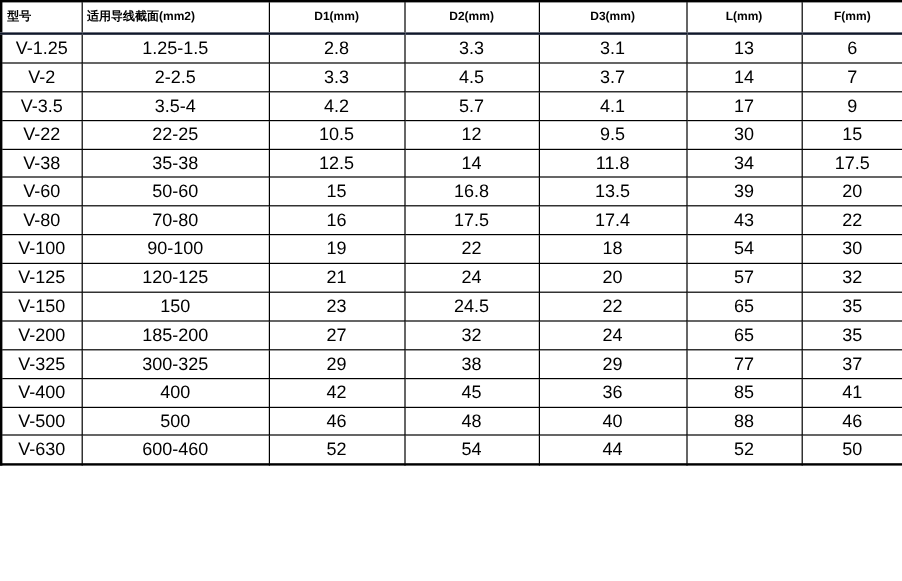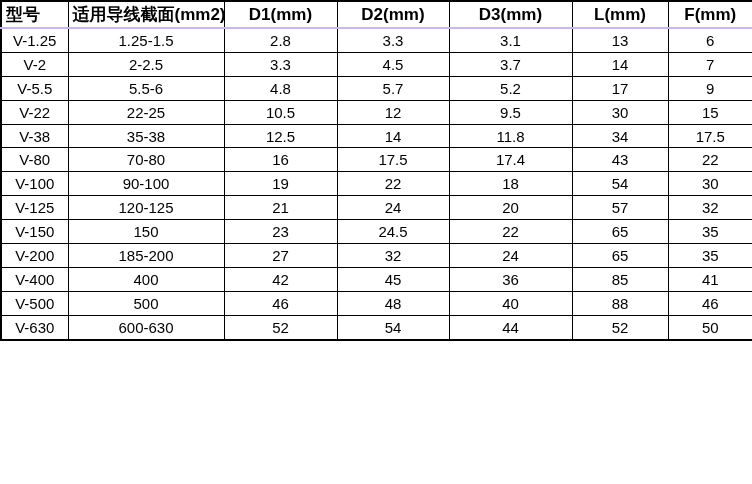--- a/index.html
+++ b/index.html
@@ -33,22 +33,22 @@
     font-size: 15px;
     line-height: 1;
     white-space: nowrap;
     overflow: hidden;
     color: #000000;
     background: #ffffff;
   }
   table.spec-table thead th {
     font-weight: bold;
     height: 25px;
-    font-size: 17px;
-    border-bottom: 2px solid #c4b5fd;
+    font-size: 10px;
+    border-bottom: 2px solid #0f172a;
   }
   table.spec-table thead th.left-align {
     text-align: left;
     padding-left: 4px;
   }
   table.spec-table tbody td {
     height: 22.9px;
     font-weight: normal;
   }
   col.c-model   { width: 67px; }
@@ -97,25 +97,25 @@
         <tr>
           <td>V-2</td>
           <td>2-2.5</td>
           <td>3.3</td>
           <td>4.5</td>
           <td>3.7</td>
           <td>14</td>
           <td>7</td>
         </tr>
         <tr>
-          <td>V-5.5</td>
-          <td>5.5-6</td>
-          <td>4.8</td>
+          <td>V-3.5</td>
+          <td>3.5-4</td>
+          <td>4.2</td>
           <td>5.7</td>
-          <td>5.2</td>
+          <td>4.1</td>
           <td>17</td>
           <td>9</td>
         </tr>
         <tr>
           <td>V-22</td>
           <td>22-25</td>
           <td>10.5</td>
           <td>12</td>
           <td>9.5</td>
           <td>30</td>
@@ -124,20 +124,29 @@
         <tr>
           <td>V-38</td>
           <td>35-38</td>
           <td>12.5</td>
           <td>14</td>
           <td>11.8</td>
           <td>34</td>
           <td>17.5</td>
         </tr>
         <tr>
+          <td>V-60</td>
+          <td>50-60</td>
+          <td>15</td>
+          <td>16.8</td>
+          <td>13.5</td>
+          <td>39</td>
+          <td>20</td>
+        </tr>
+        <tr>
           <td>V-80</td>
           <td>70-80</td>
           <td>16</td>
           <td>17.5</td>
           <td>17.4</td>
           <td>43</td>
           <td>22</td>
         </tr>
         <tr>
           <td>V-100</td>
@@ -169,40 +178,49 @@
         <tr>
           <td>V-200</td>
           <td>185-200</td>
           <td>27</td>
           <td>32</td>
           <td>24</td>
           <td>65</td>
           <td>35</td>
         </tr>
         <tr>
+          <td>V-325</td>
+          <td>300-325</td>
+          <td>29</td>
+          <td>38</td>
+          <td>29</td>
+          <td>77</td>
+          <td>37</td>
+        </tr>
+        <tr>
           <td>V-400</td>
           <td>400</td>
           <td>42</td>
           <td>45</td>
           <td>36</td>
           <td>85</td>
           <td>41</td>
         </tr>
         <tr>
           <td>V-500</td>
           <td>500</td>
           <td>46</td>
           <td>48</td>
           <td>40</td>
           <td>88</td>
           <td>46</td>
         </tr>
         <tr>
           <td>V-630</td>
-          <td>600-630</td>
+          <td>600-460</td>
           <td>52</td>
           <td>54</td>
           <td>44</td>
           <td>52</td>
           <td>50</td>
         </tr>
       </tbody>
   </table>
 </div>
 

